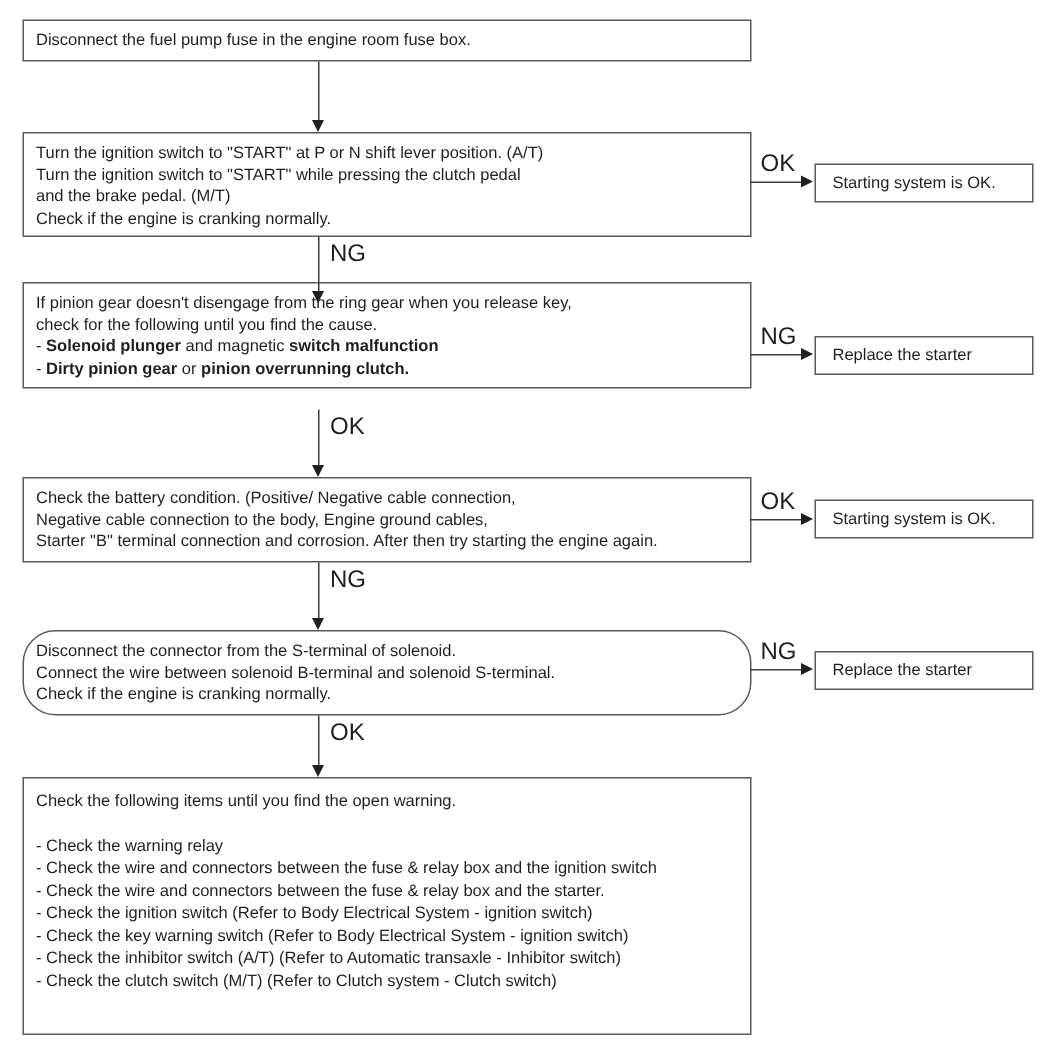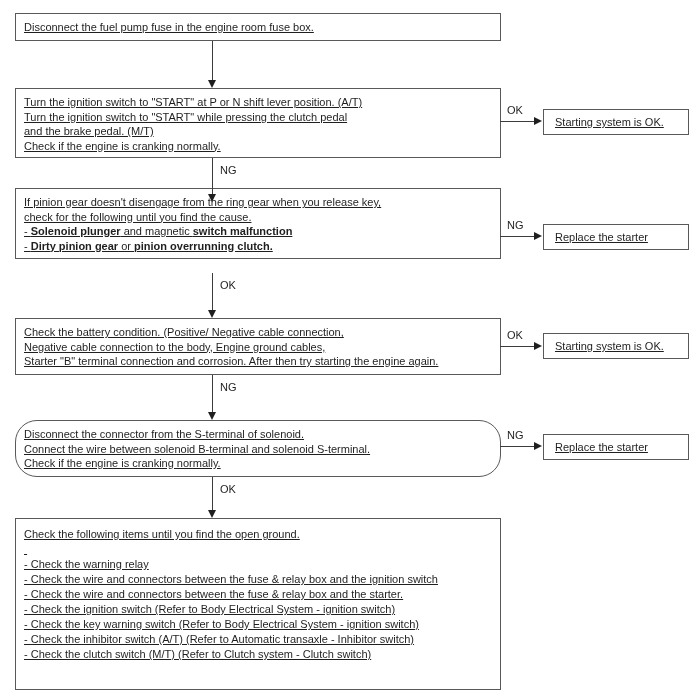--- a/index.html
+++ b/index.html
@@ -22,21 +22,21 @@
     left:15px;width:486px;
     padding:6px 8px;
     line-height:14.5px;
   }
   .main-box.wide{line-height:15px;padding-top:8px;}
   .side-box{
     left:543px;width:146px;height:26px;
     padding:0 0 0 11px;
     display:flex;align-items:center;
   }
-  .line{white-space:nowrap;text-decoration:underline;}
+  .line{white-space:nowrap;}
   .line b{font-weight:bold;}
   .vshaft{
     position:absolute;left:212px;width:1px;background:#3c3c3c;
   }
   .vhead{
     position:absolute;left:208px;width:0;height:0;
     border-left:4.5px solid transparent;
     border-right:4.5px solid transparent;
     border-top:8px solid #1f1f1f;
   }
@@ -44,21 +44,21 @@
     position:absolute;left:500px;width:36px;height:1px;background:#3c3c3c;
   }
   .hhead{
     position:absolute;left:534px;width:0;height:0;
     border-top:4.5px solid transparent;
     border-bottom:4.5px solid transparent;
     border-left:8px solid #1f1f1f;
   }
   .conn-label{
     position:absolute;
-    font-size:11px;color:#1f1f1f;line-height:14px;
+    font-size:16px;color:#1f1f1f;line-height:14px;
     background:#ffffff;
   }
   .vlabel{left:220px;}
   .hlabel{left:507px;}
 </style>
 </head>
 <body>
 
 <div class="canvas">
 
@@ -86,21 +86,21 @@
       <div class="line">Starter "B" terminal connection and corrosion. After then try starting the engine again.</div>
     </div>
 
   <div class="box main-box" style="top:420px;height:57px;border-radius:22px;">
       <div class="line">Disconnect the connector from the S-terminal of solenoid.</div>
       <div class="line">Connect the wire between solenoid B-terminal and solenoid S-terminal.</div>
       <div class="line">Check if the engine is cranking normally.</div>
     </div>
 
   <div class="box main-box wide" style="top:518px;height:172px;">
-      <div class="line">Check the following items until you find the open ground.</div>
+      <div class="line">Check the following items until you find the open warning.</div>
       <div class="line">&nbsp;</div>
       <div class="line">- Check the warning relay</div>
       <div class="line">- Check the wire and connectors between the fuse &amp; relay box and the ignition switch</div>
       <div class="line">- Check the wire and connectors between the fuse &amp; relay box and the starter.</div>
       <div class="line">- Check the ignition switch (Refer to Body Electrical System - ignition switch)</div>
       <div class="line">- Check the key warning switch (Refer to Body Electrical System - ignition switch)</div>
       <div class="line">- Check the inhibitor switch (A/T) (Refer to Automatic transaxle - Inhibitor switch)</div>
       <div class="line">- Check the clutch switch (M/T) (Refer to Clutch system - Clutch switch)</div>
     </div>
 

